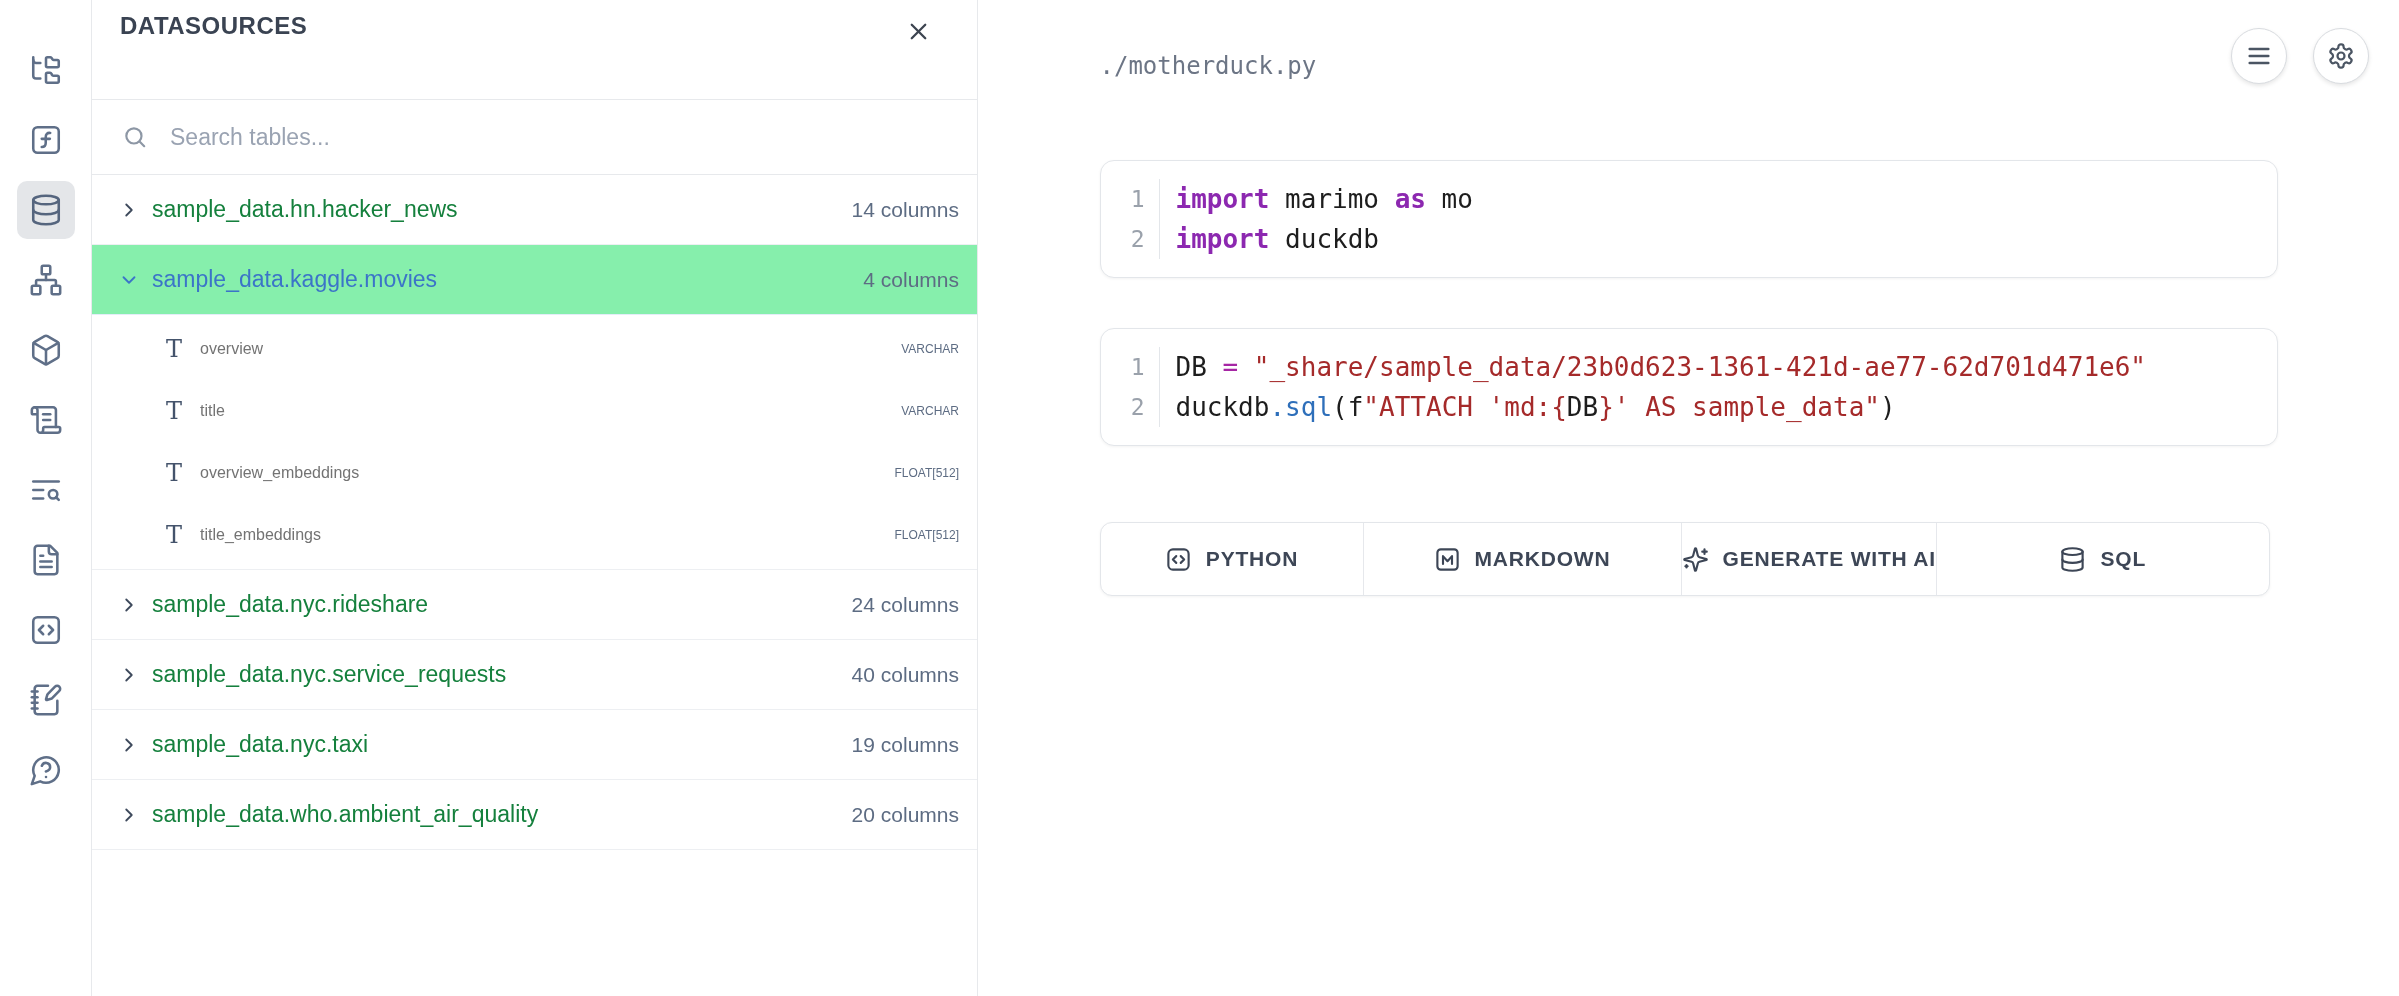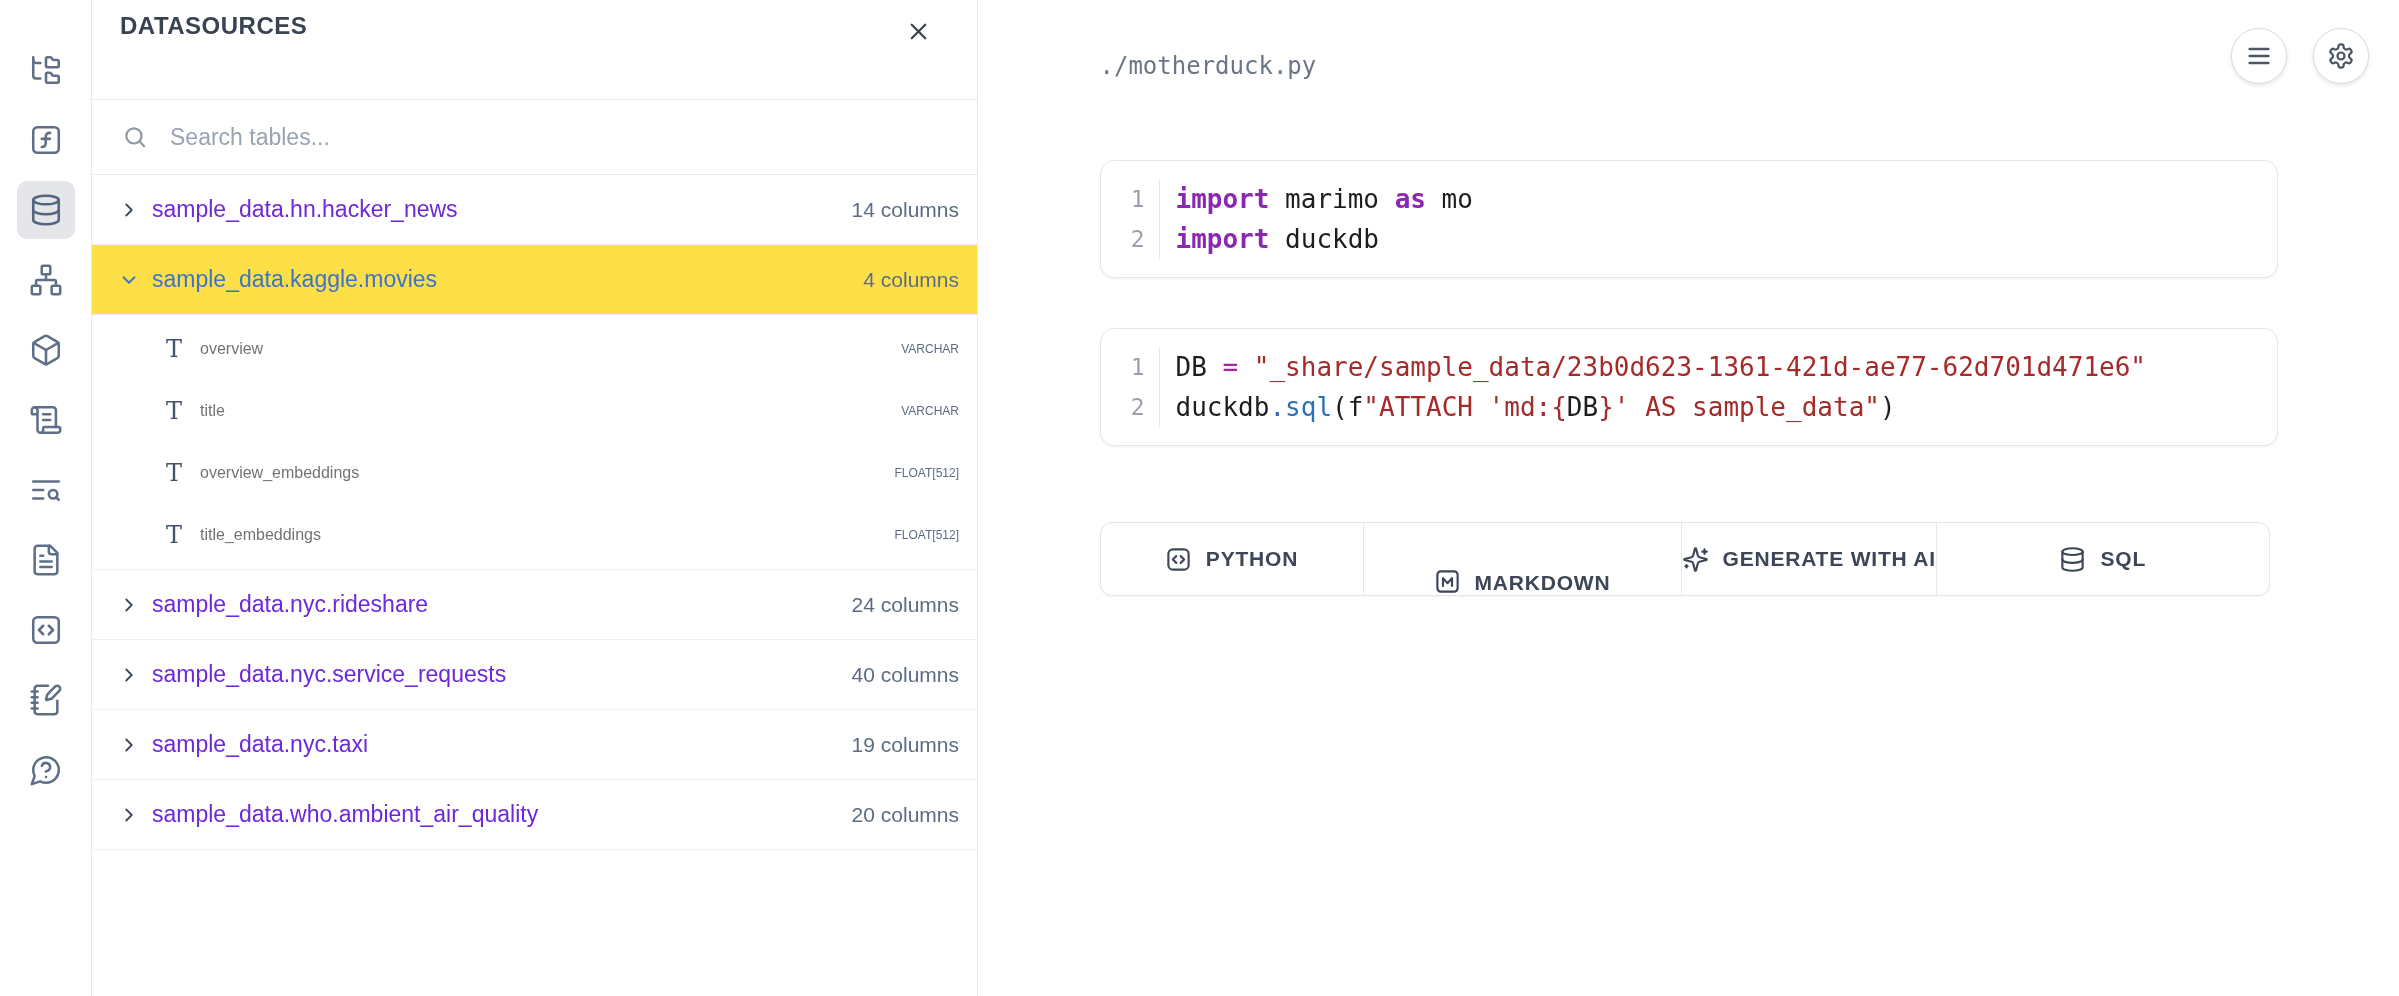--- a/index.html
+++ b/index.html
@@ -44,23 +44,23 @@
     font-family:"Liberation Sans", sans-serif; background:transparent;
   }
   .search-input::placeholder { color:#9aa3b2; }
 
   .trow {
     height:70px; display:flex; align-items:center; padding:0 18px 0 26px;
     border-bottom:1.5px solid #edeff2; cursor:pointer; background:#fff;
   }
   .trow .chev { width:22px; height:22px; color:#3e4a5c; margin-right:12px; flex:none; }
   .trow .chev svg { width:22px; height:22px; }
-  .trow .tname { font-size:23px; color:#6d28d9; }
+  .trow .tname { font-size:23px; color:#15803d; }
   .trow .tmeta { margin-left:auto; font-size:21px; color:#5d6c83; }
-  .trow.selected { background:#fde047; border-bottom-color:#e4edf8; }
+  .trow.selected { background:#86efac; border-bottom-color:#e4edf8; }
   .trow.selected .tname, .trow.selected .chev { color:#3b74c8; }
 
   .cols { border-bottom:1.5px solid #edeff2; padding:3px 0; }
   .crow { height:62px; display:flex; align-items:center; padding:0 18px 0 68px; cursor:pointer; }
   .crow .ticon {
     font-family:"DejaVu Serif", serif; font-size:24px; color:#44536b;
     width:28px; margin-right:12px; text-align:center; line-height:1;
   }
   .crow .cname { font-size:16px; color:#737373; }
   .crow .ctype { margin-left:auto; font-size:12px; color:#5d6c83; }
@@ -107,21 +107,21 @@
     border:1.5px solid #e3e6ea; border-radius:12px; box-shadow:0 1px 3px rgba(0,0,0,.05);
     display:flex; overflow:hidden;
   }
   .addbtn {
     display:flex; align-items:center; justify-content:center; gap:14px;
     border-right:1.5px solid #e6e8ec; color:#3d4656; cursor:pointer; flex:none;
   }
   .addbtn:last-child { border-right:none; flex:1; }
   .addbtn svg { width:27px; height:27px; }
   .addbtn .lbl { font-size:21px; font-weight:bold; letter-spacing:.8px; }
-  .w-python { width:263px; } .w-markdown { width:318px;align-items:flex-end; } .w-sql { width:211px; }
+  .w-python { width:263px; } .w-markdown { width:318px; } .w-sql { width:211px; }
 </style>
 </head>
 <body>
 
 <nav class="rail">
   <div class="rail-btn">
     <span>
         <svg viewBox="0 0 24 24" fill="none" stroke="currentColor" stroke-width="1.8" stroke-linecap="round" stroke-linejoin="round">
           <path d="M20 10a1 1 0 0 0 1-1V6a1 1 0 0 0-1-1h-2.5a1 1 0 0 1-.8-.4l-.9-1.2A1 1 0 0 0 15 3h-2a1 1 0 0 0-1 1v5a1 1 0 0 0 1 1Z"></path>
           <path d="M20 21a1 1 0 0 0 1-1v-3a1 1 0 0 0-1-1h-2.9a1 1 0 0 1-.88-.55l-.42-.85a1 1 0 0 0-.92-.6H13a1 1 0 0 0-1 1v5a1 1 0 0 0 1 1Z"></path>

